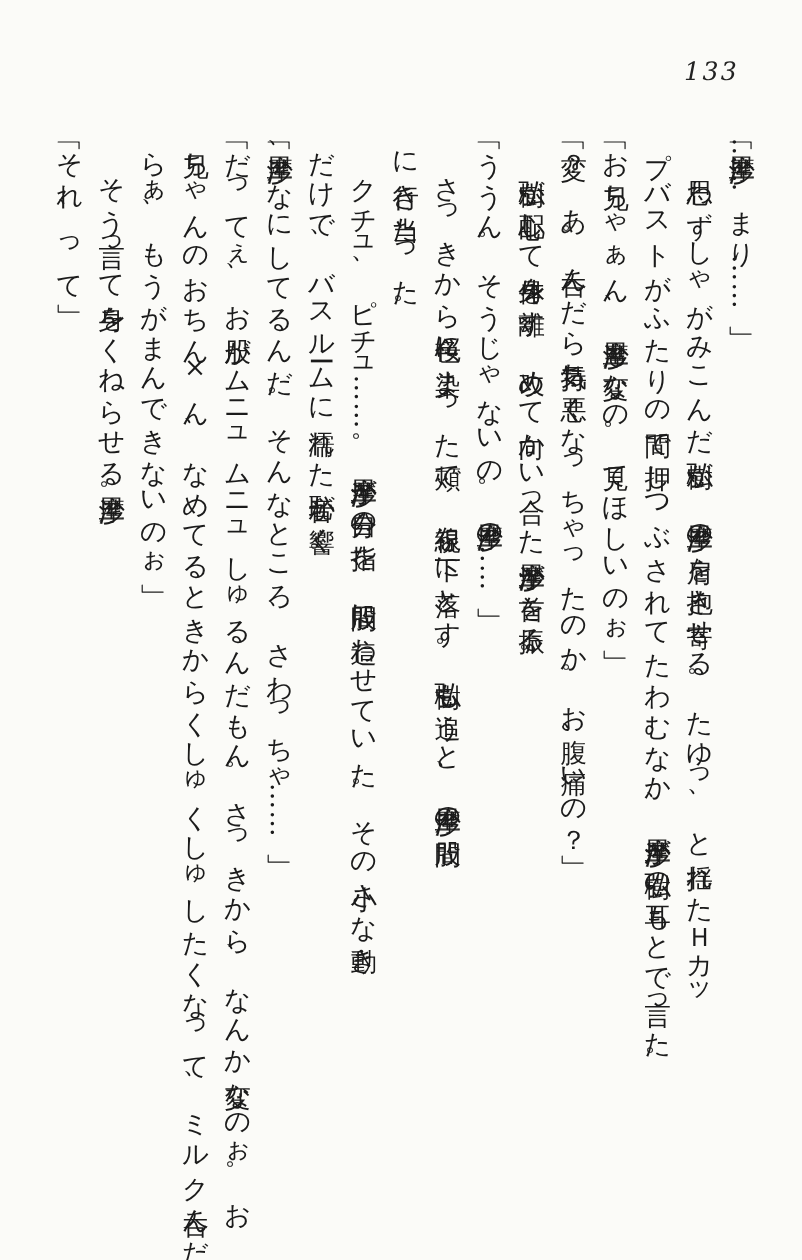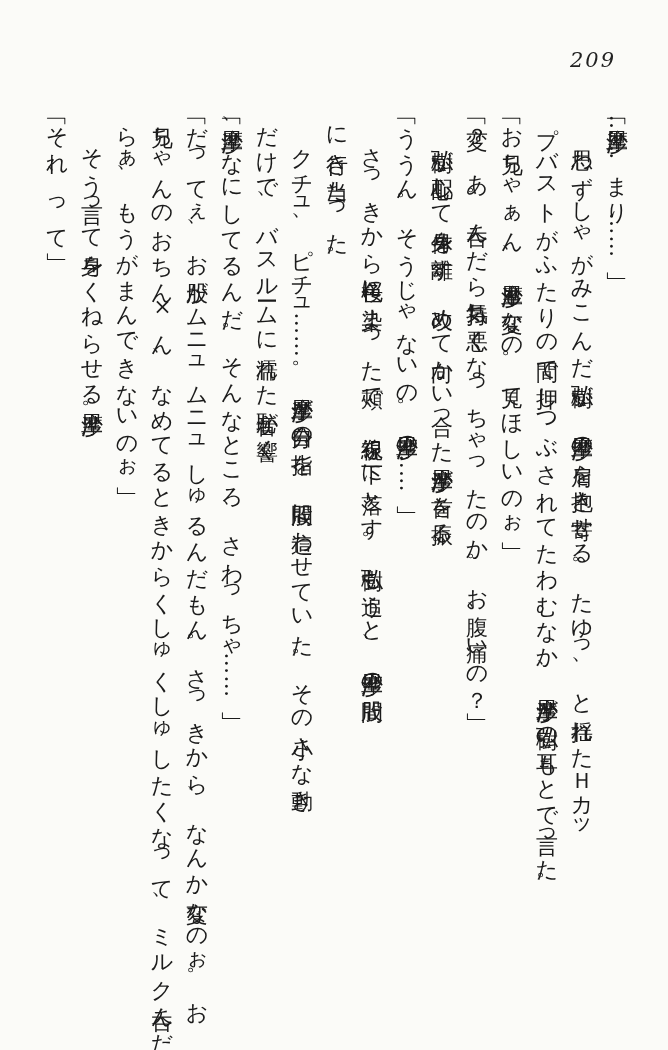--- a/index.html
+++ b/index.html
@@ -45,21 +45,21 @@
     height: 905px;
   }
   .line.indent {
     text-indent: 22px;
   }
 </style>
 </head>
 <body>
 
 <div class="page">
-  <div class="page-number">209</div>
+  <div class="page-number">133</div>
   <div class="text-block">
       <div class="line">「摩里沙……まり……」</div>
       <div class="line indent">思わずしゃがみこんだ弘樹が、摩里沙の肩を抱き寄せる。たゆっ、と揺れたＨカッ</div>
       <div class="line">プバストがふたりの間で押しつぶされてたわむなか、摩里沙が弘樹の耳もとで言った。</div>
       <div class="line">「お兄ちゃぁん、摩里沙も変なの。見てほしいのぉ」</div>
       <div class="line">「変？　あ。呑んだら気持ち悪くなっちゃったのか。お腹、痛いの？」</div>
       <div class="line indent">弘樹が心配して身体を離す。改めて向かい合った摩里沙が首を振る。</div>
       <div class="line">「ううん。そうじゃないの。摩里沙の……」</div>
       <div class="line indent">さっきから桜色に染まった頰で、視線を下に落とす。弘樹も追うと、摩里沙の股間</div>
       <div class="line">に行き当たった。</div>

